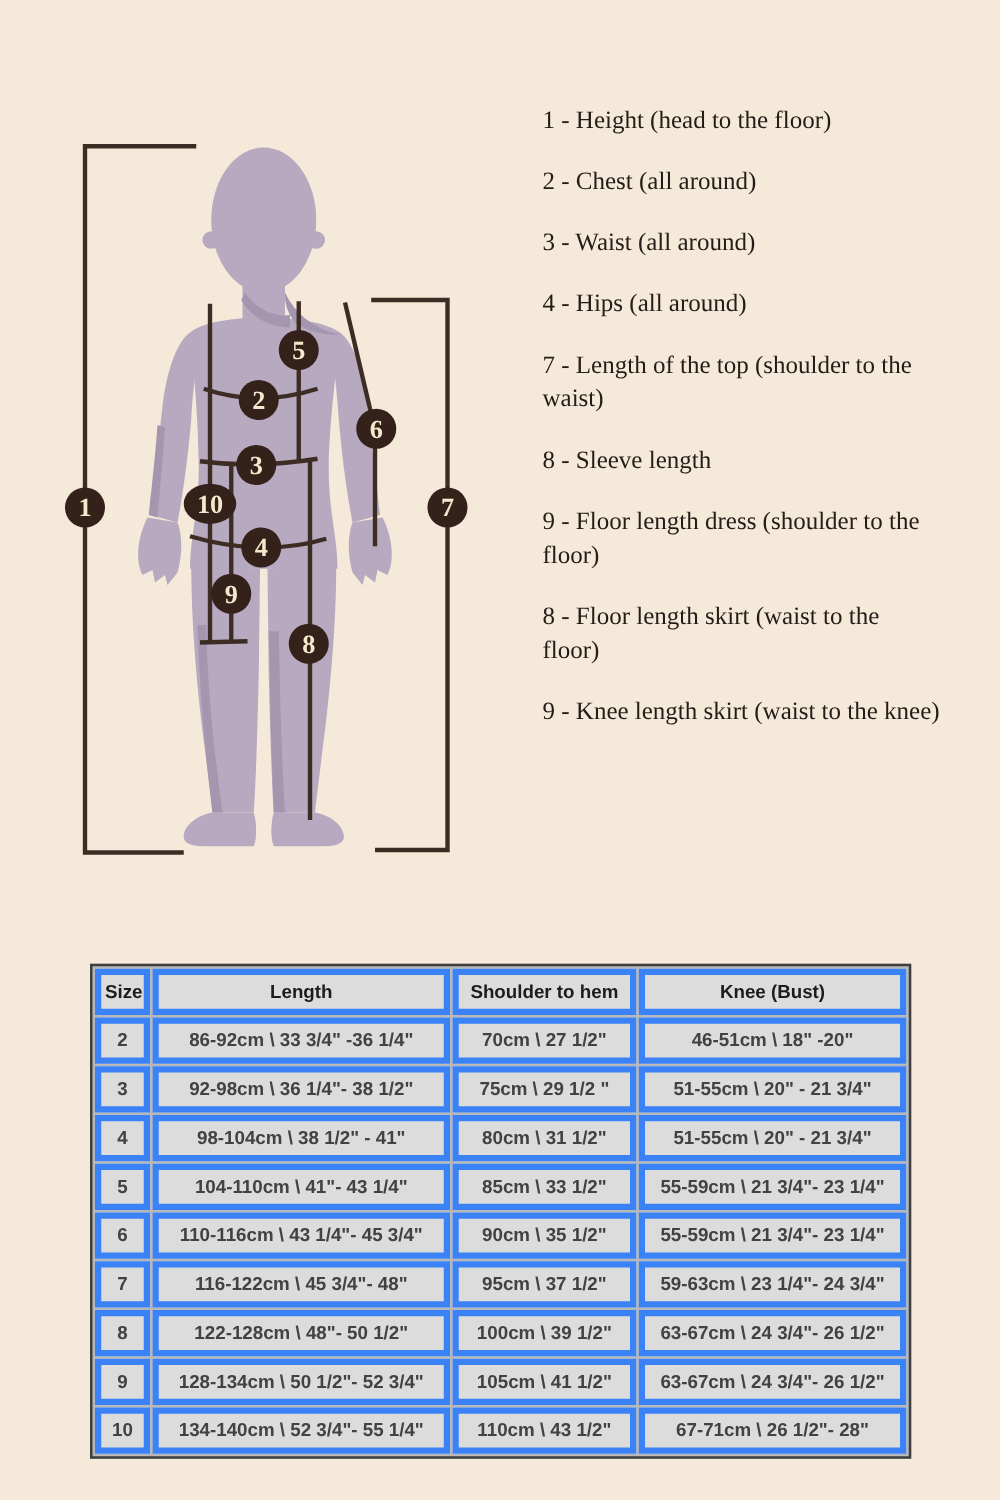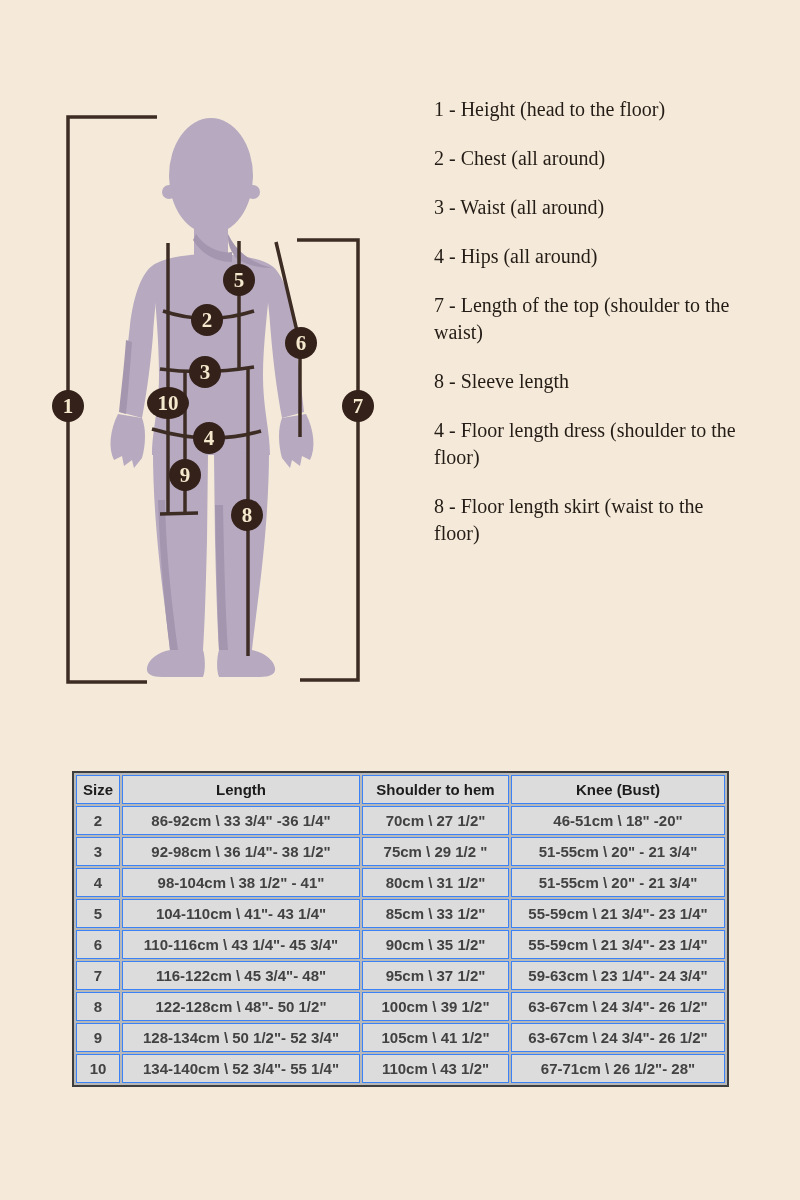--- a/index.html
+++ b/index.html
@@ -4,30 +4,30 @@
 <style>
   html,body{margin:0;padding:0;}
   body{width:800px;height:1200px;background:#f5ead9;position:relative;overflow:hidden;
        font-family:"Liberation Serif",serif;}
   .stage{position:absolute;inset:0;width:800px;height:1200px;}
 
   
   .figure-svg{position:absolute;left:0;top:0;}
 
   
-  .legend{position:absolute;left:434px;top:96px;width:318px;color:#241c16;
+  .legend{position:absolute;left:434px;top:83px;width:318px;color:#241c16;
           font-family:"Liberation Serif",serif;font-size:20px;line-height:27px;}
   .legend-item{margin:0 0 22px 0;}
 
   
   .table-wrap{position:absolute;left:72px;top:771px;width:657px;}
   table.size-chart{border-collapse:separate;border-spacing:2px;background:#b8b8b8;
           border:2px solid #3e3e3e;width:657px;table-layout:fixed;}
   table.size-chart th, table.size-chart td{
-          background:#dcdcdc;border:1px solid #3b82f6;text-align:center;
+          background:#dcdcdc;border:5px solid #3b82f6;text-align:center;
           font-family:"Liberation Sans",sans-serif;font-weight:bold;font-size:15px;
           color:#424242;padding:5px 3px;overflow:hidden;white-space:nowrap;}
   table.size-chart th{color:#1c1c1c;}
 </style>
 </head>
 <body>
 
 <div class="stage">
 
   <svg class="figure-svg" width="430" height="760" viewBox="0 0 430 760" aria-hidden="true">
@@ -129,22 +129,23 @@
     </g>
   </svg>
 
   <div class="legend">
       <div class="legend-item">1 - Height (head to the floor)</div>
       <div class="legend-item">2 - Chest (all around)</div>
       <div class="legend-item">3 - Waist (all around)</div>
       <div class="legend-item">4 - Hips (all around)</div>
       <div class="legend-item">7 - Length of the top (shoulder to the waist)</div>
       <div class="legend-item">8 - Sleeve length</div>
-      <div class="legend-item">4 - Floor length dress (shoulder to the floor)</div>
+      <div class="legend-item">9 - Floor length dress (shoulder to the floor)</div>
       <div class="legend-item">8 - Floor length skirt (waist to the floor)</div>
+      <div class="legend-item">9 - Knee length skirt (waist to the knee)</div>
     </div>
 
   <div class="table-wrap">
     <table class="size-chart">
       <colgroup>
         <col style="width:44px">
           <col style="width:238px">
         <col style="width:147px">
           <col style="width:214px">
       </colgroup>

